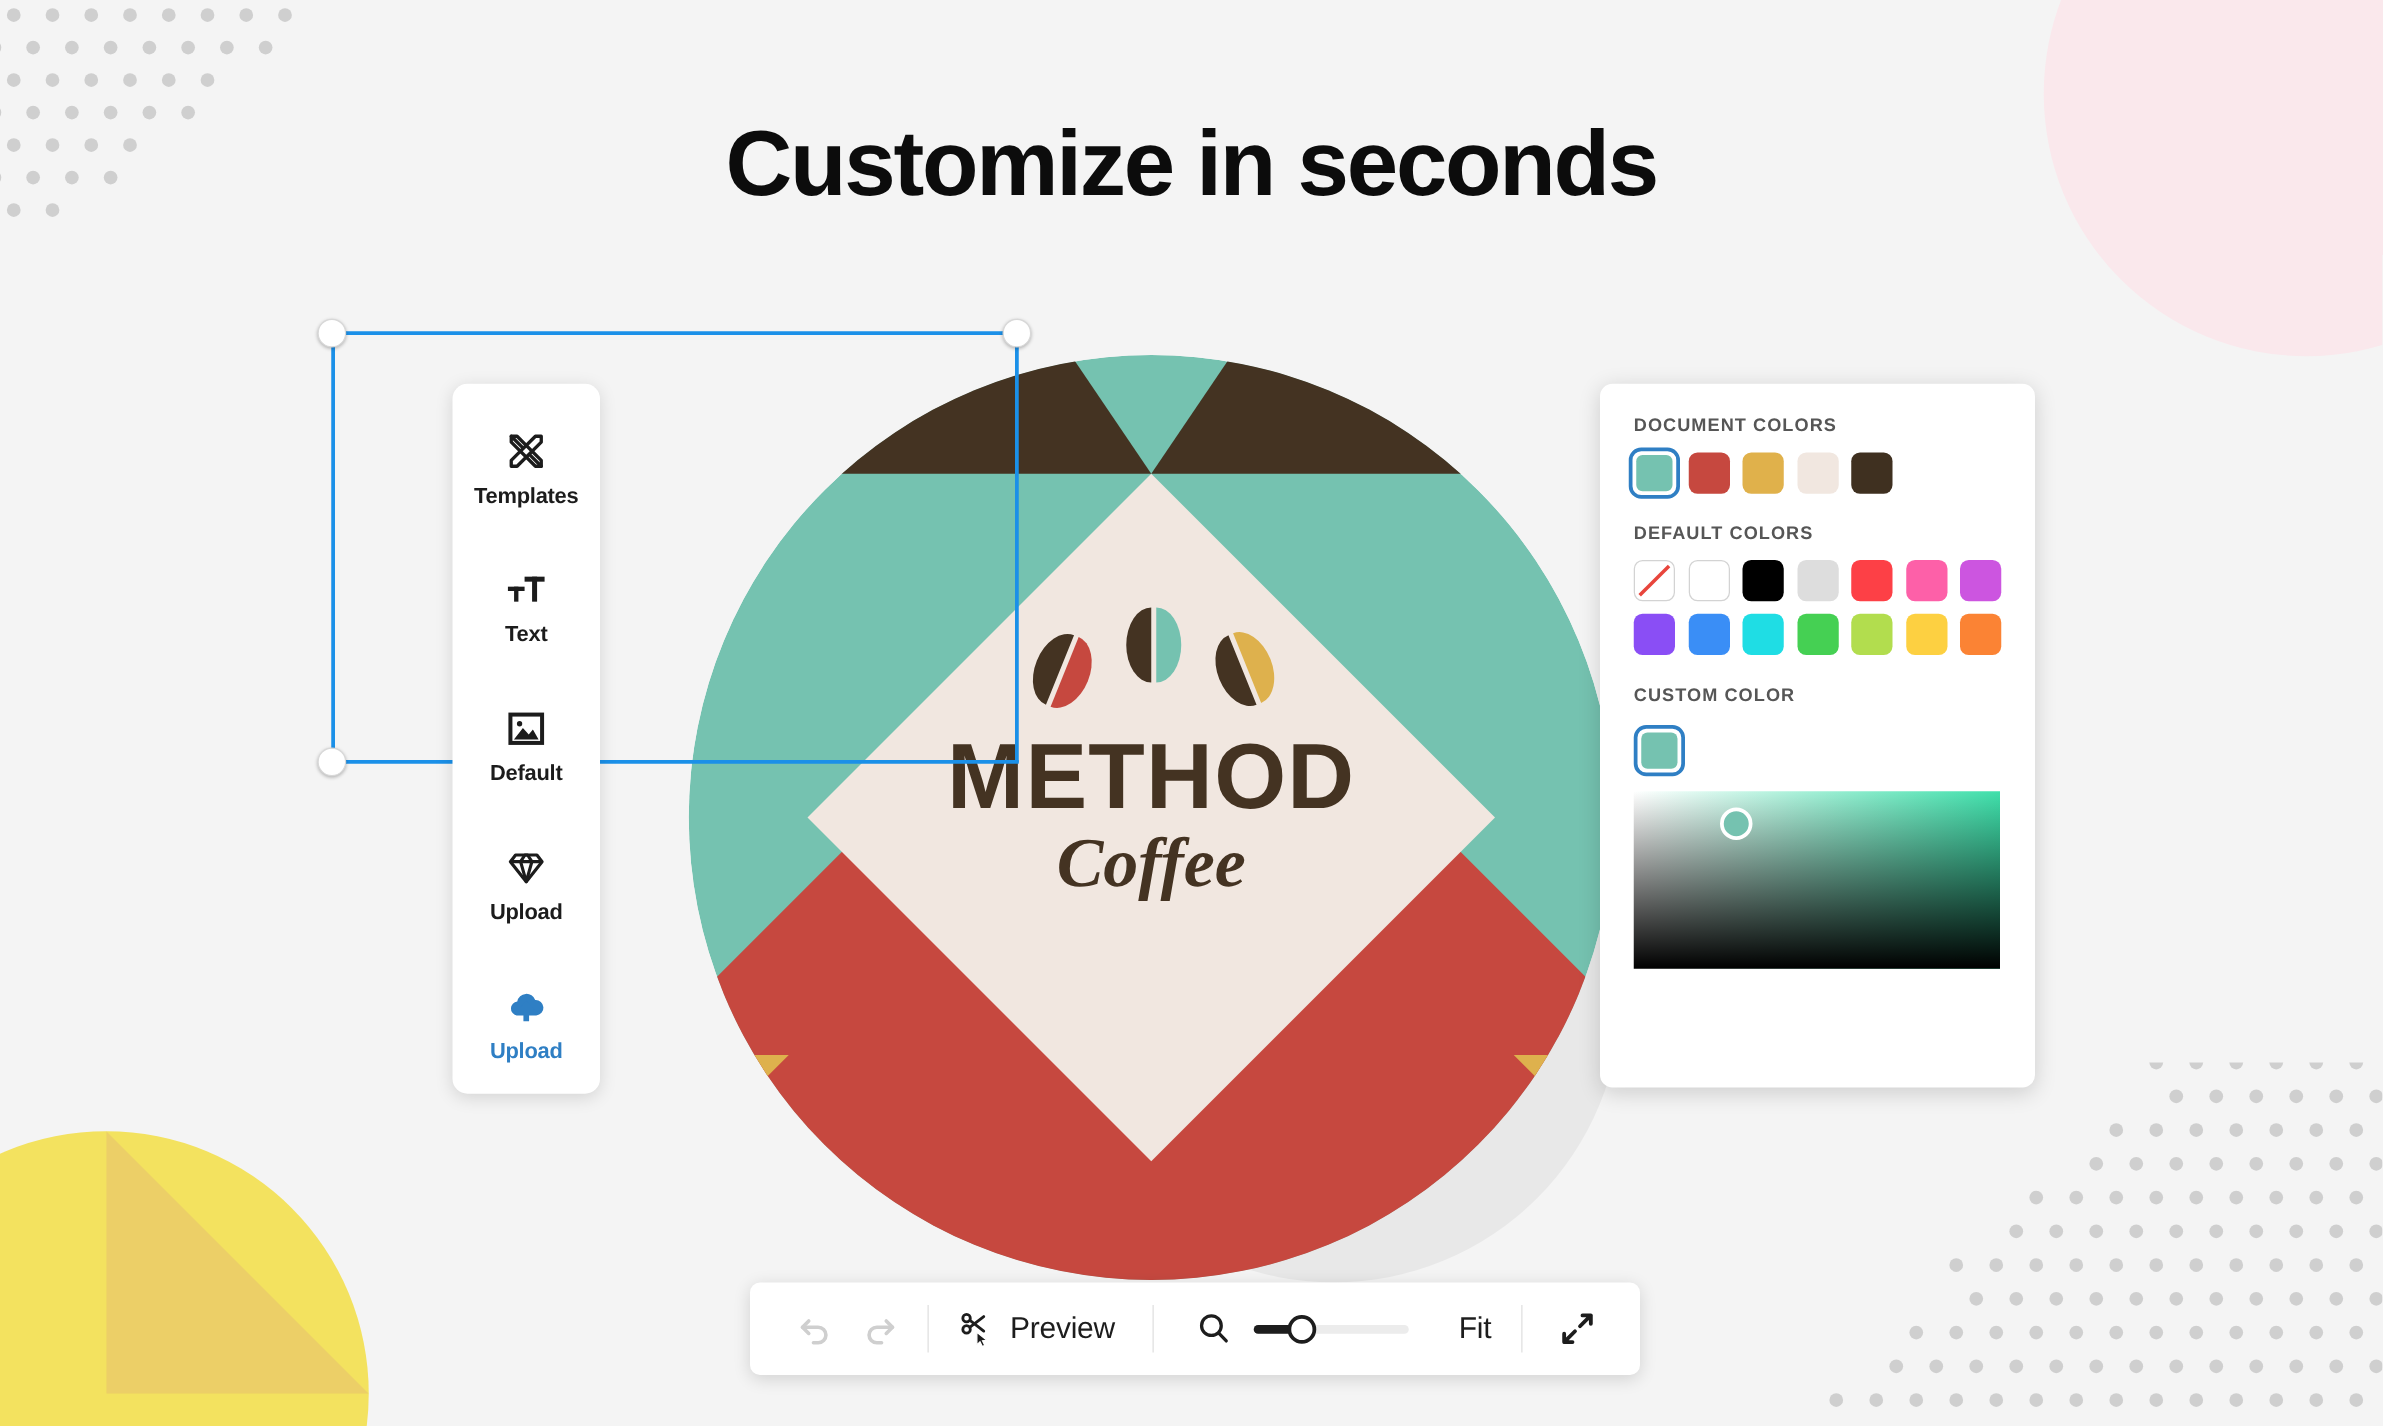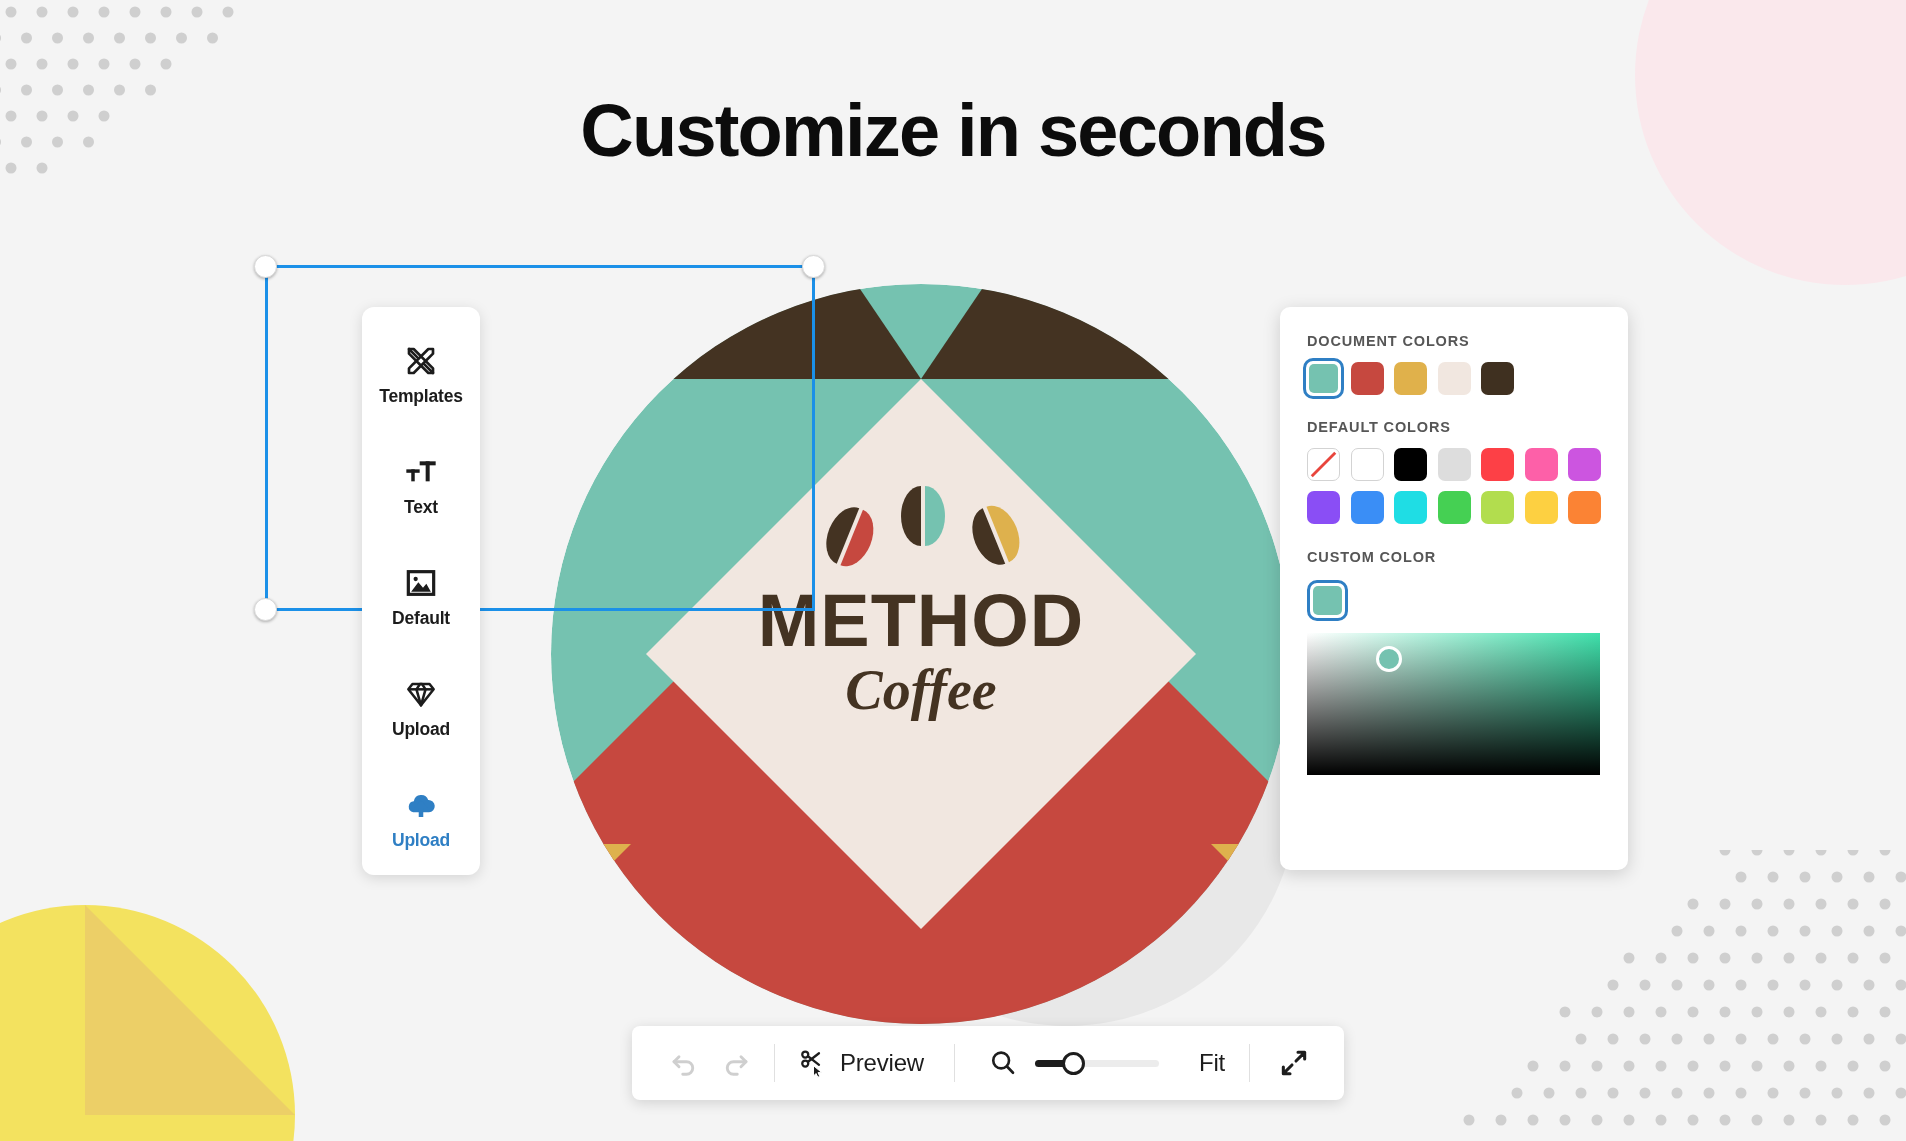--- a/index.html
+++ b/index.html
@@ -132,21 +132,21 @@
     transform: translate(-50%,-50%);
   }
 
   
   #bottom-bar {
     position: absolute; left: 600px; top: 1026px;
     width: 712px; height: 74px;
     background: #ffffff; border-radius: 8px;
     box-shadow: 0 3px 14px rgba(0,0,0,.14);
     display: flex; align-items: center;
-    padding: 0 26px; gap: 0; margin-left: 32px;
+    padding: 0 26px; gap: 0;
   }
   .bar-btn {
     display: flex; align-items: center; justify-content: center;
     cursor: pointer; height: 100%;
   }
   .bar-div { width: 1px; height: 38px; background: #e0e0e0; }
   #preview-btn { display: flex; align-items: center; gap: 11px; cursor: pointer; }
   #preview-label { font-size: 24px; color: #1d1d1d; letter-spacing: -0.2px; }
   #zoom-slider { position: relative; width: 124px; height: 22px; display: flex; align-items: center; cursor: pointer; }
   #slider-track { position: absolute; left: 0; right: 0; height: 7px; background: #ececec; border-radius: 4px; }

